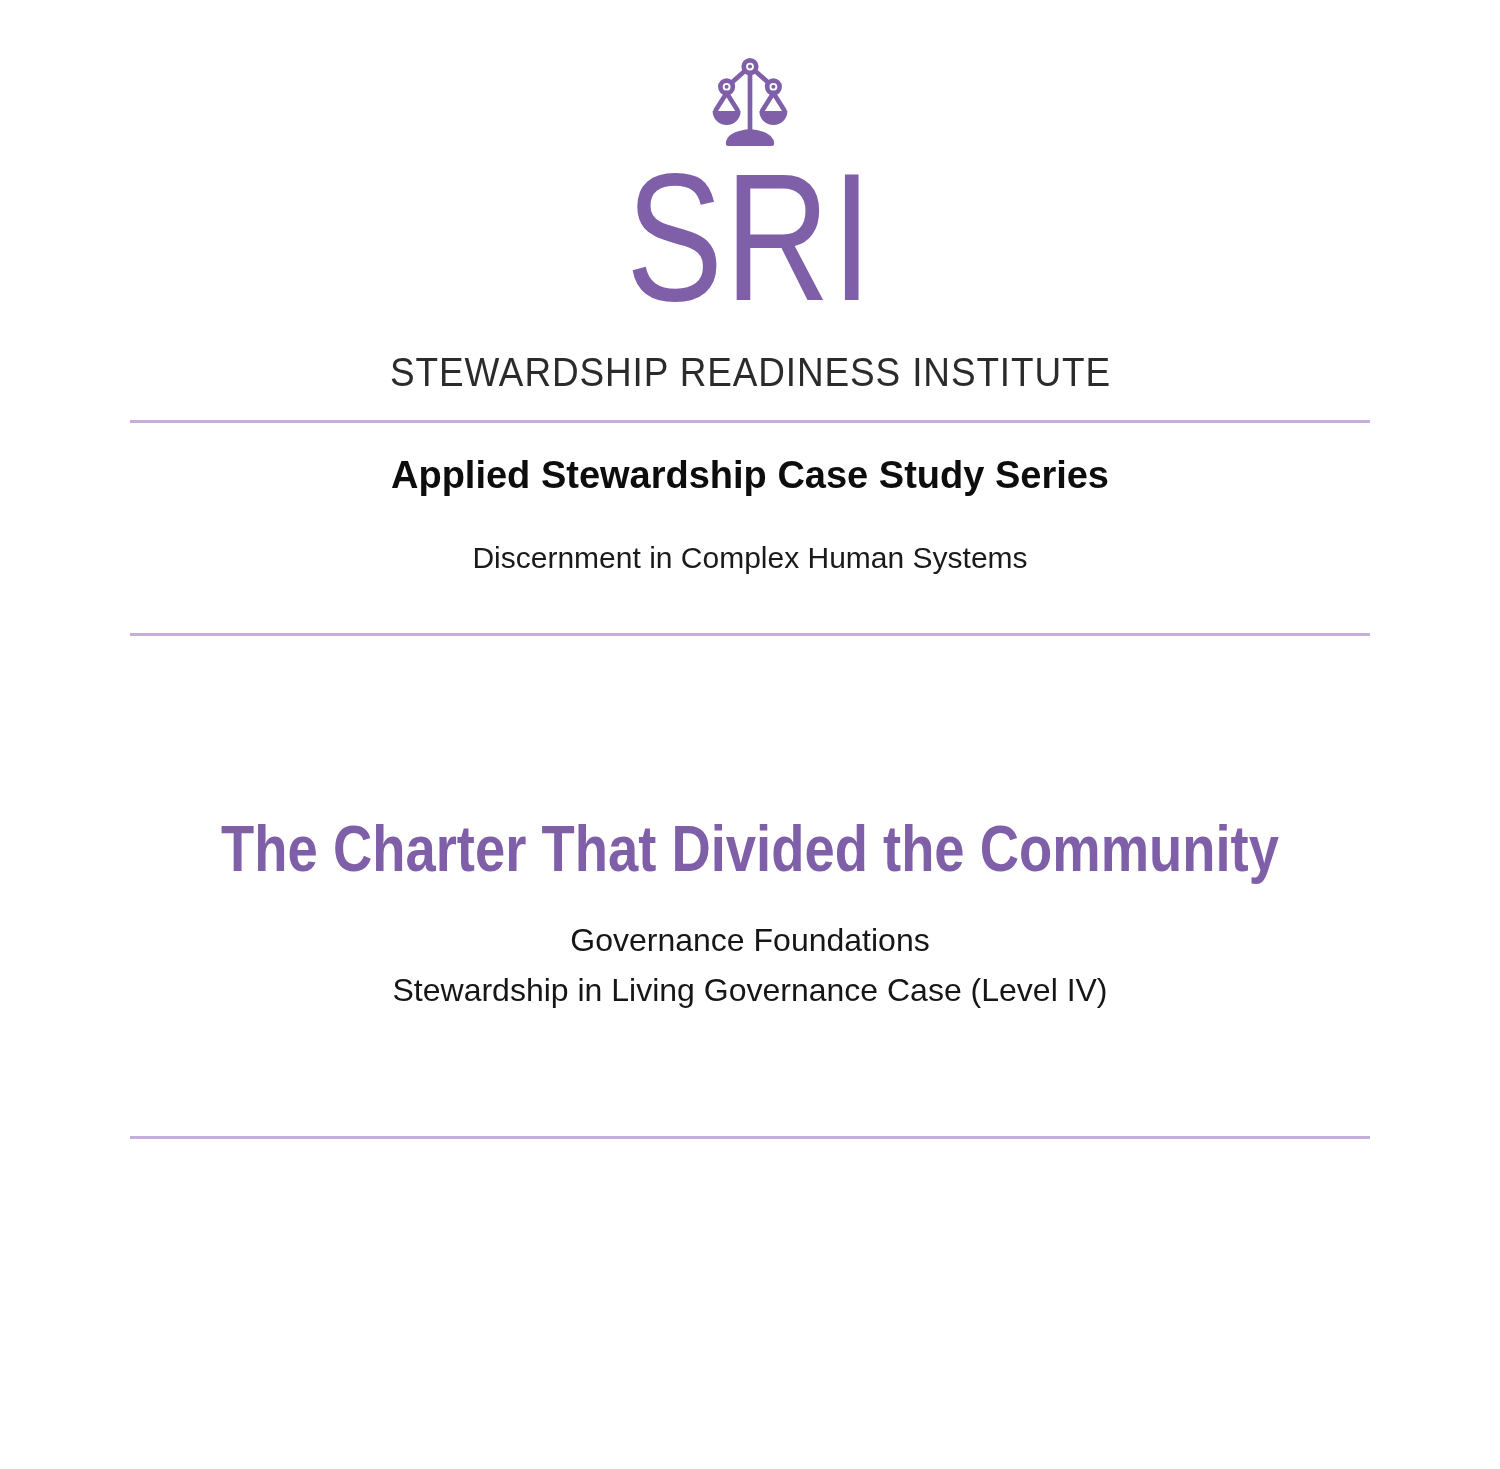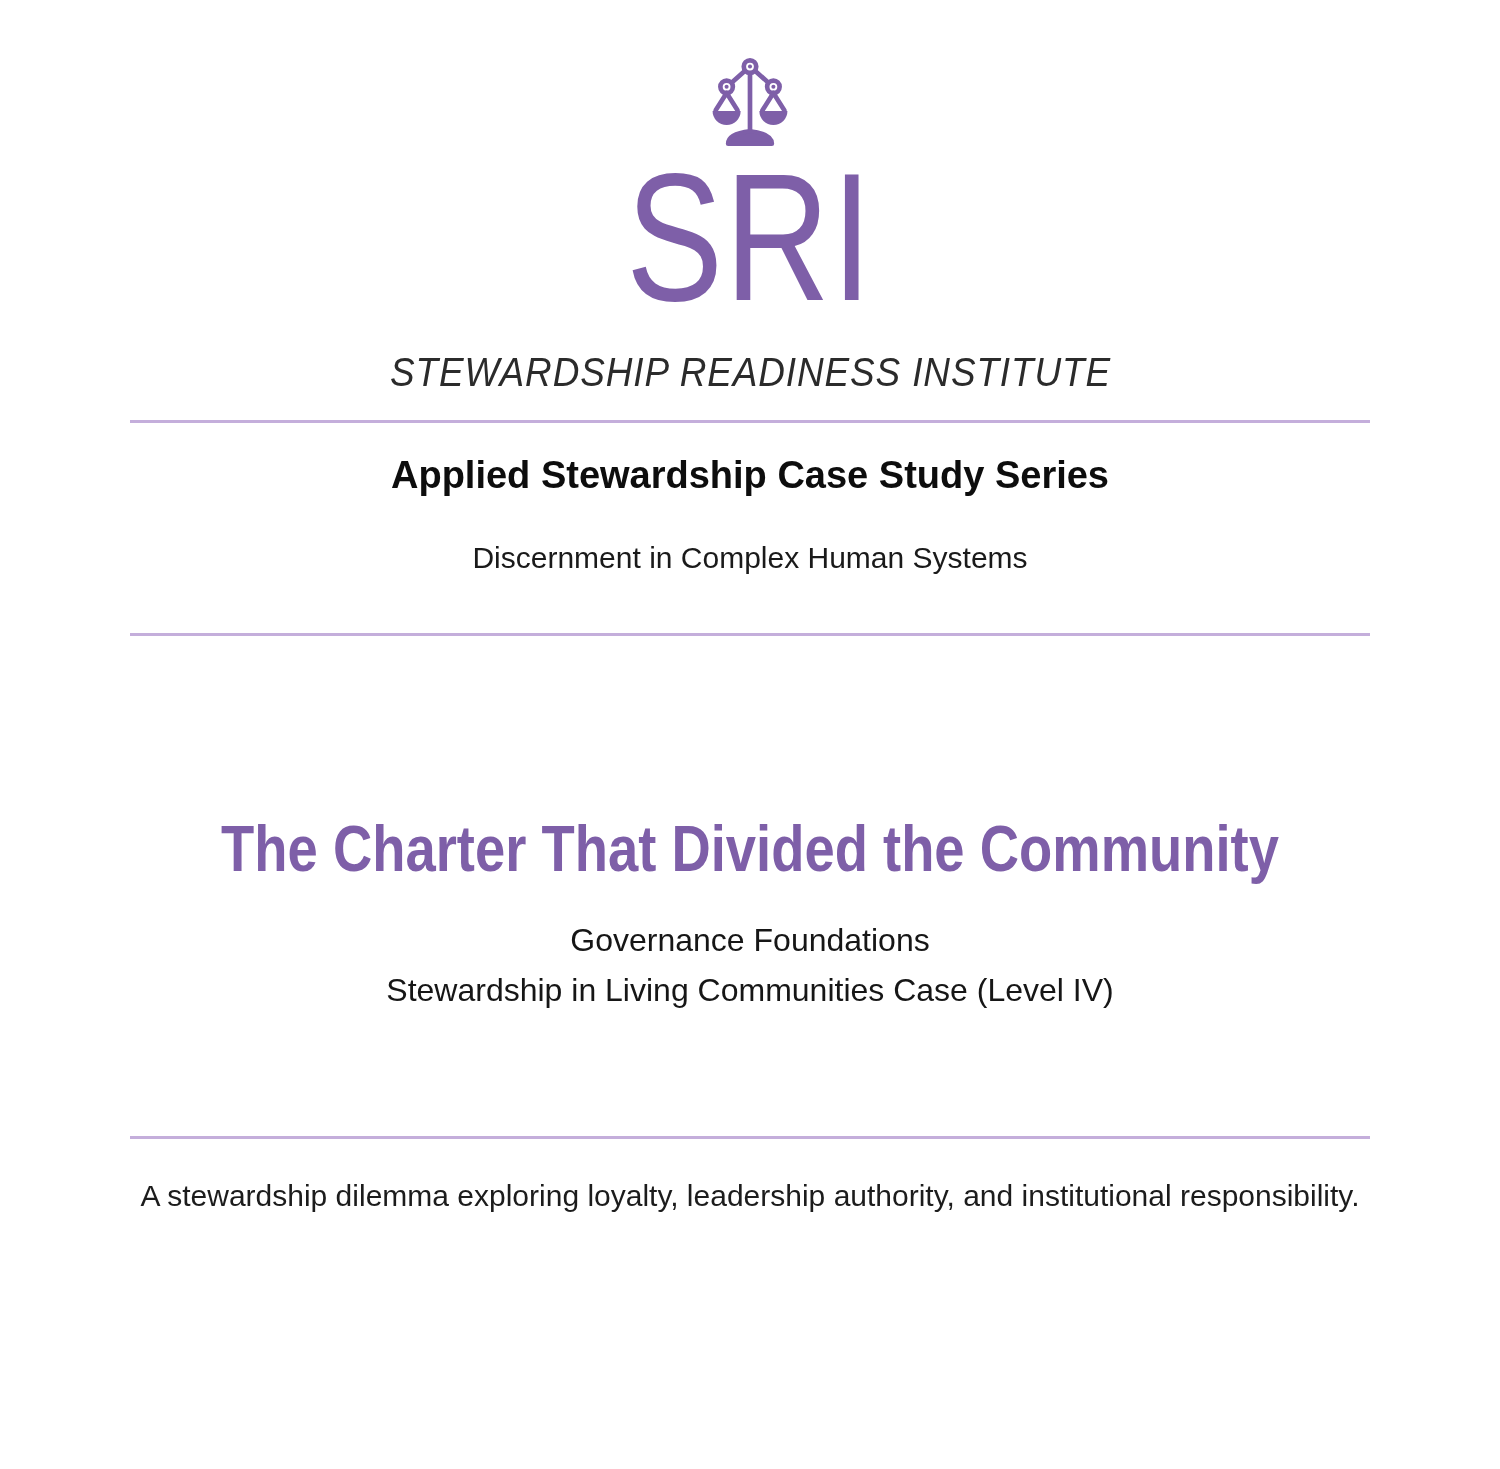--- a/index.html
+++ b/index.html
@@ -48,21 +48,20 @@
     transform:scaleX(0.80);
     transform-origin:50% 50%;
   }
   .org-name{
     top:338px;
     font-size:41px;
     line-height:1.1;
     font-weight:300;
     color:#2b2b2b;
     letter-spacing:1px;
-    font-style:italic;
   }
   .org-name .squeeze{
     display:inline-block;
     transform:scaleX(0.90);
     transform-origin:50% 50%;
   }
   .divider{
     position:absolute;
     left:130px;
     right:130px;
@@ -166,20 +165,19 @@
 
   <div class="divider divider-1"></div>
 
   <div class="centered series-title">Applied Stewardship Case Study Series</div>
   <div class="centered series-subtitle">Discernment in Complex Human Systems</div>
 
   <div class="divider divider-2"></div>
 
   <div class="centered case-title">The Charter That Divided the Community</div>
   <div class="centered case-category">Governance Foundations</div>
-  <div class="centered case-level">Stewardship in Living Communities Case (Level IV)</div>
+  <div class="centered case-level">Stewardship in Living Governance Case (Level IV)</div>
 
   <div class="divider divider-3"></div>
 
-  <div class="description">A stewardship dilemma exploring loyalty, leadership authority, and institutional responsibility.</div>
 
 
 </div>
 
 </body></html>

